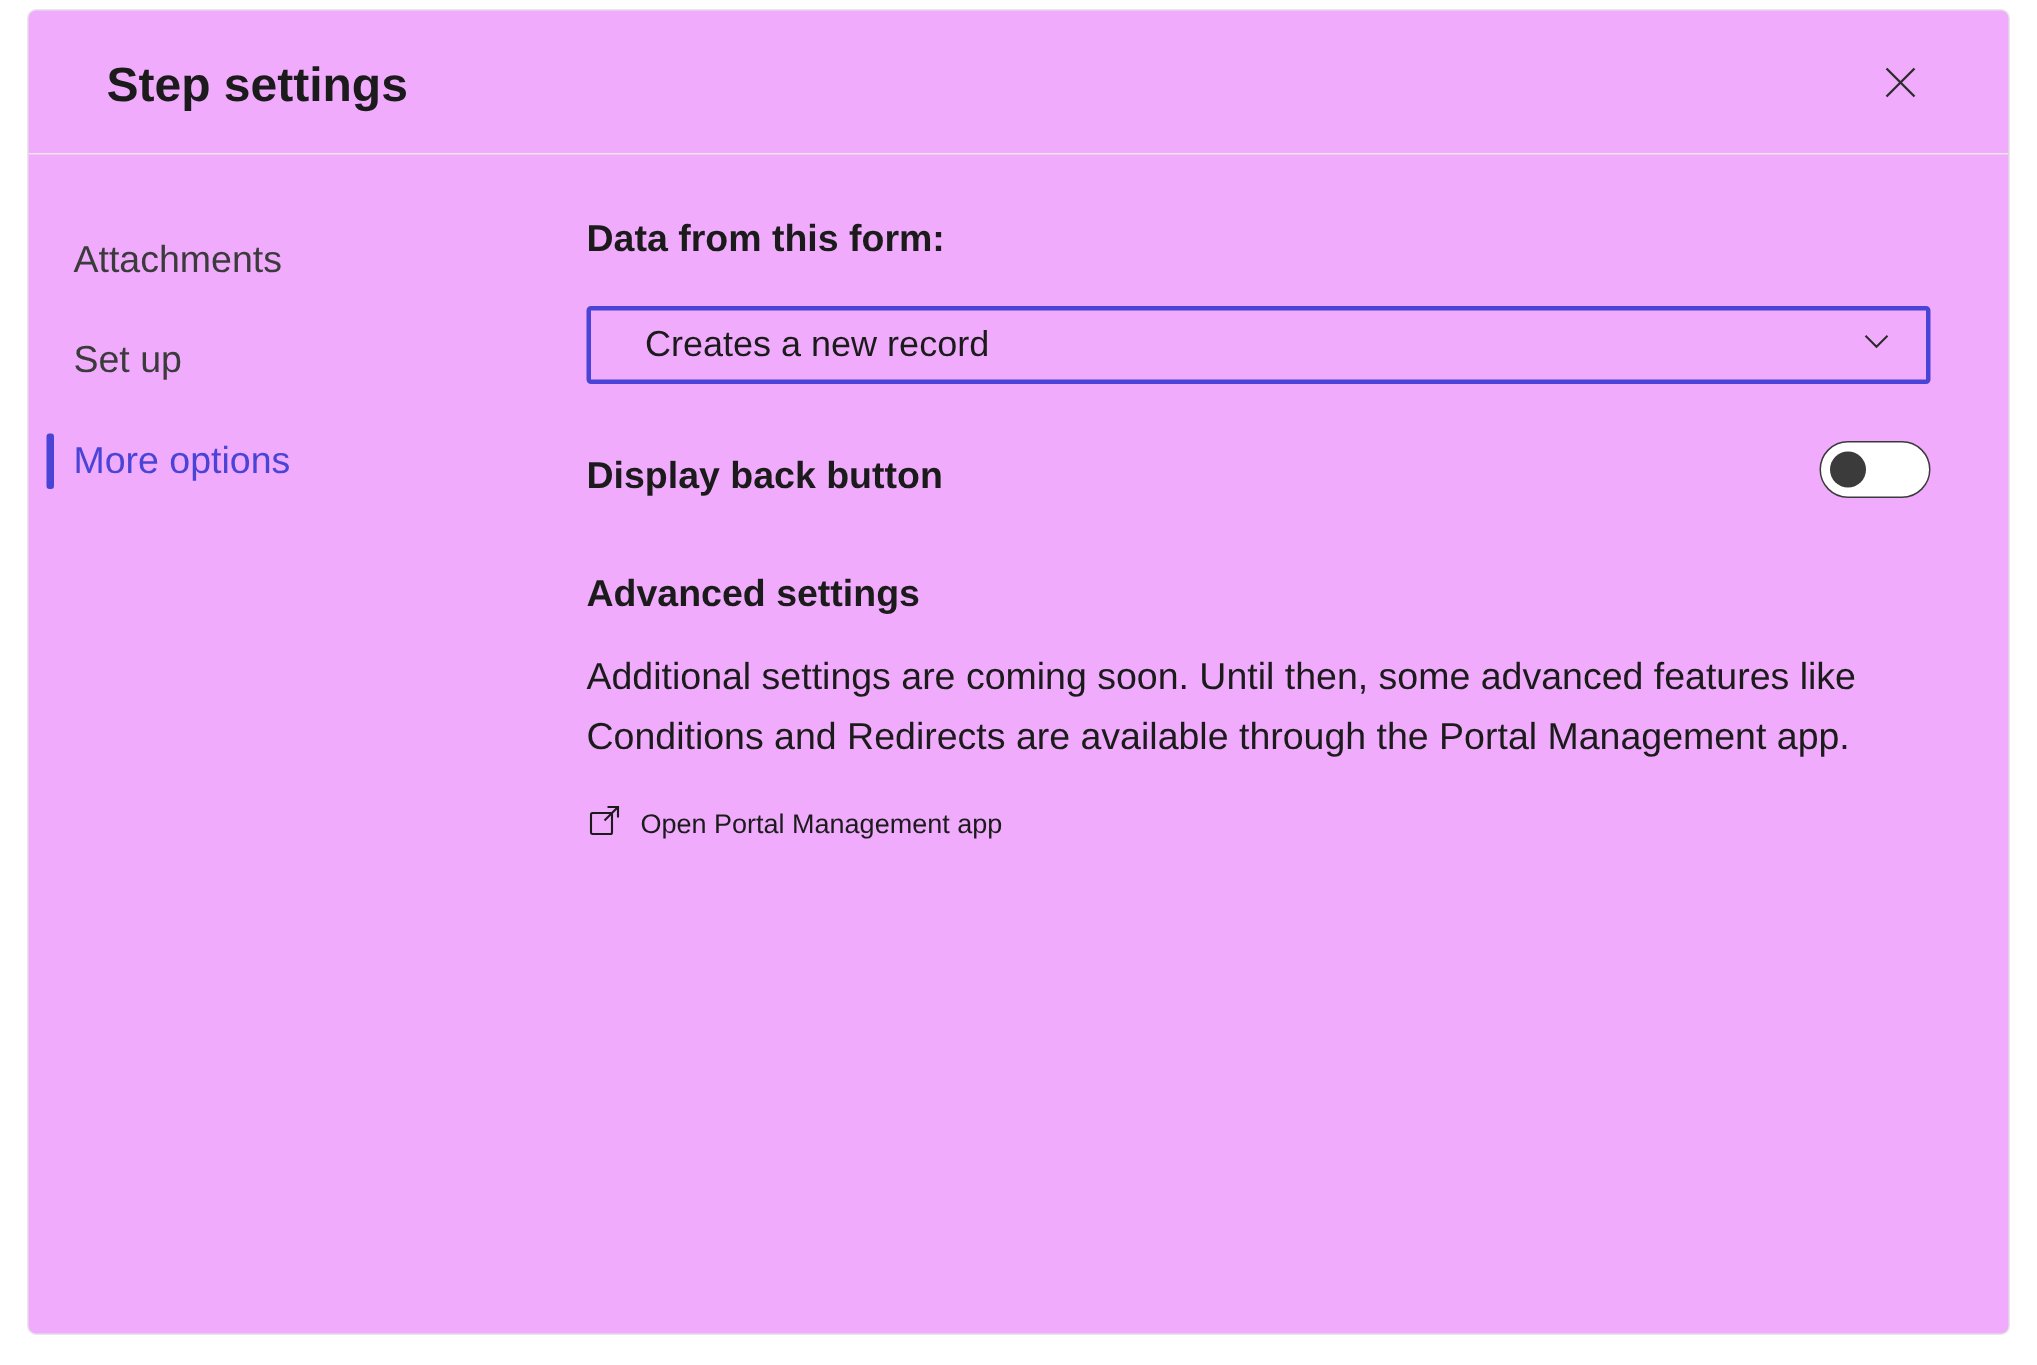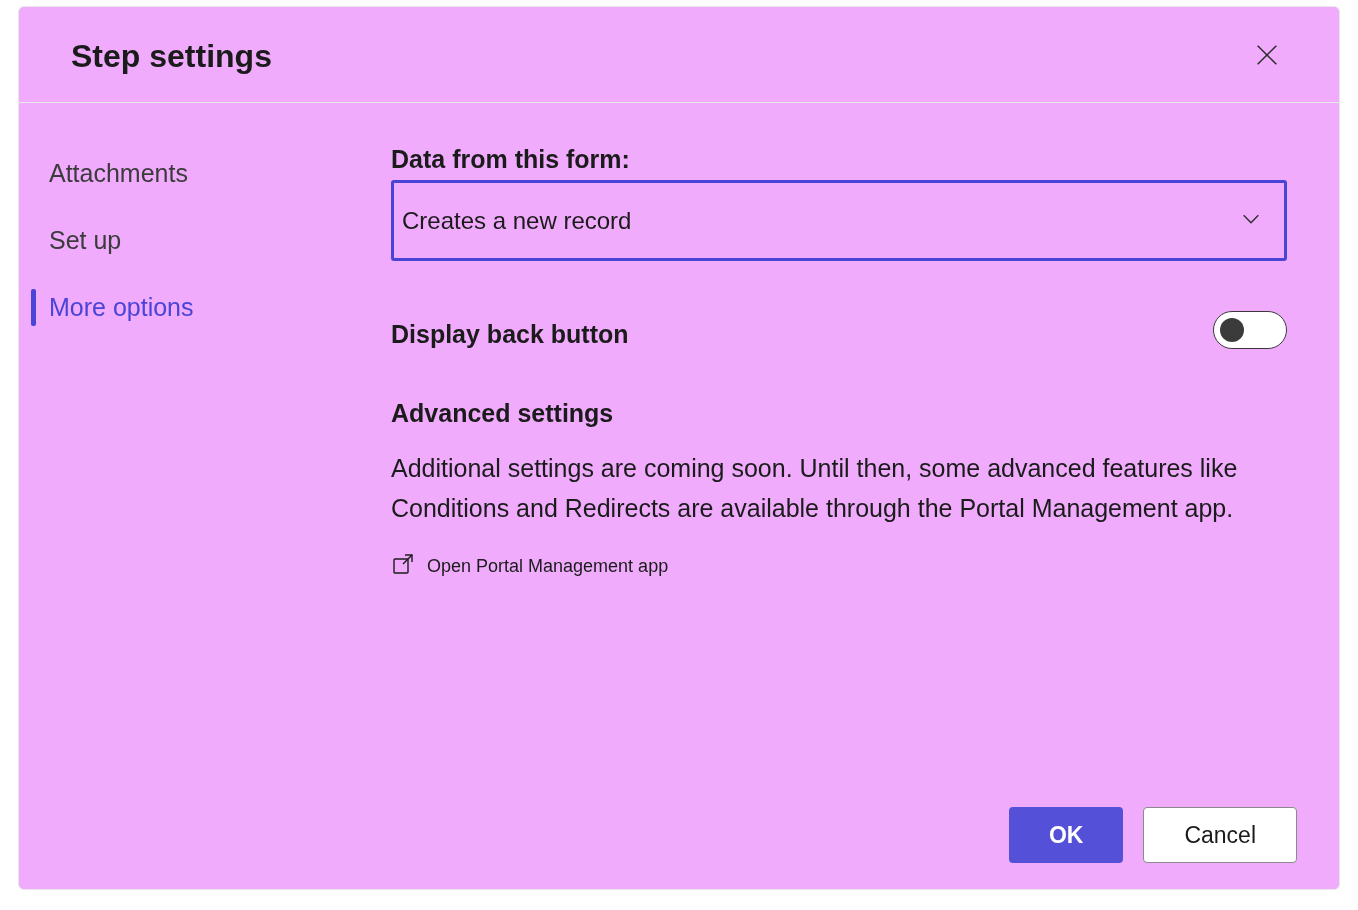--- a/index.html
+++ b/index.html
@@ -69,34 +69,34 @@
       border-radius: 2px;
     }
     .content {
       flex: 1;
       padding-right: 52px;
     }
     .field-label {
       font-size: 25px;
       font-weight: 600;
       color: #1b1b1b;
-      margin-bottom: 6px;
+      margin-bottom: 30px;
       display: block;
     }
     .select-wrap {
       position: relative;
       width: 100%;
       border: 3px solid #4a44d6;
       border-radius: 3px;
-      height: 81px;
-      display: flex;
-      align-items: center;
-      padding: 0 8px;
-      cursor: pointer;
-      margin-bottom: 50px;
+      height: 52px;
+      display: flex;
+      align-items: center;
+      padding: 0 36px;
+      cursor: pointer;
+      margin-bottom: 38px;
     }
     .select-value { font-size: 24px; color: #1b1b1b; }
     .select-chevron {
       position: absolute;
       right: 22px;
       top: 50%;
       transform: translateY(-50%);
     }
     .select-chevron svg { width: 22px; height: 22px; stroke: #2b2b2b; stroke-width: 1.5; fill: none; }
     .toggle-row {
@@ -227,17 +227,13 @@
             <rect x="3" y="7" width="14" height="14" rx="1"></rect>
             <polyline points="14 3 21 3 21 10"></polyline>
             <line x1="21" y1="3" x2="12" y2="12"></line>
           </svg>
         </span>
         <span class="link-text">Open Portal Management app</span>
       </div>
     </div>
   </div>
 
-  <div class="footer">
-    <button class="btn btn-primary">OK</button>
-    <button class="btn btn-secondary">Cancel</button>
-  </div>
 </div>
 
 </body></html>

